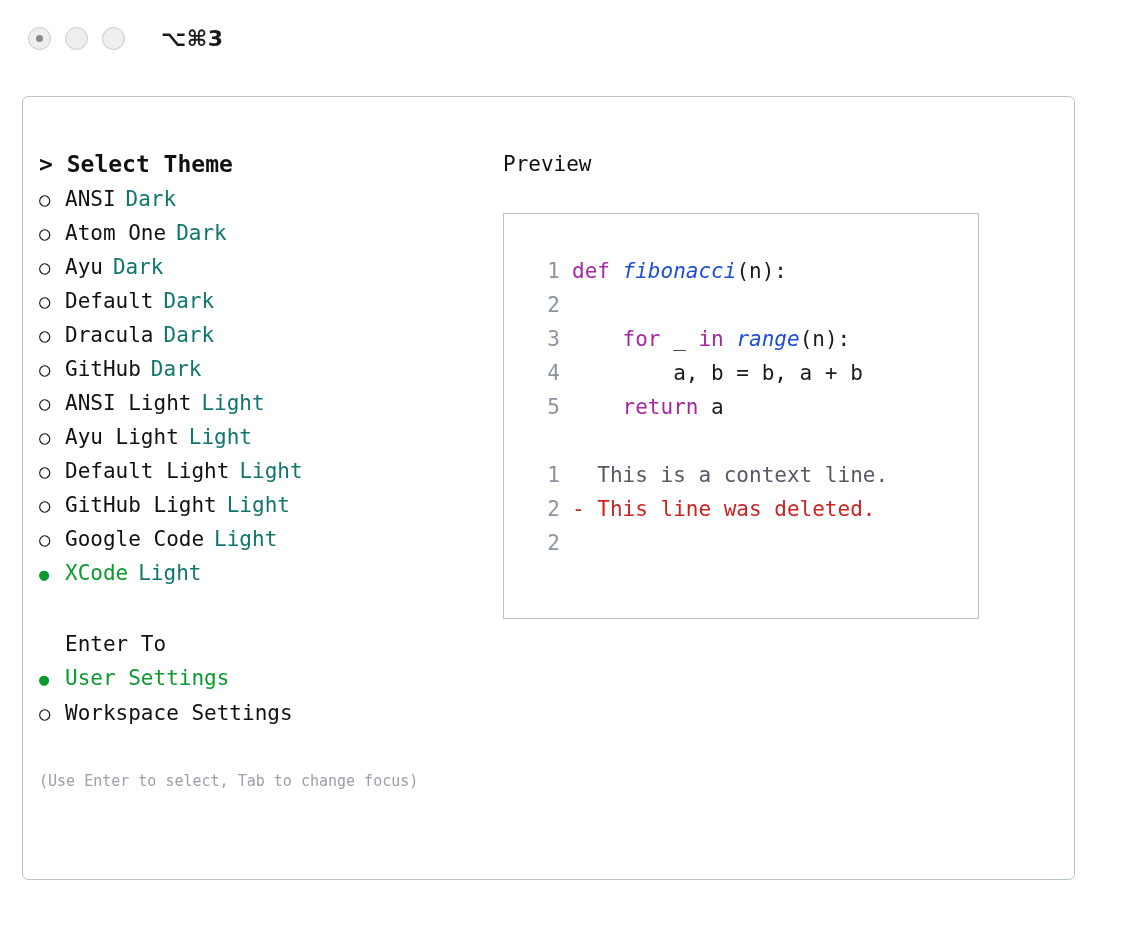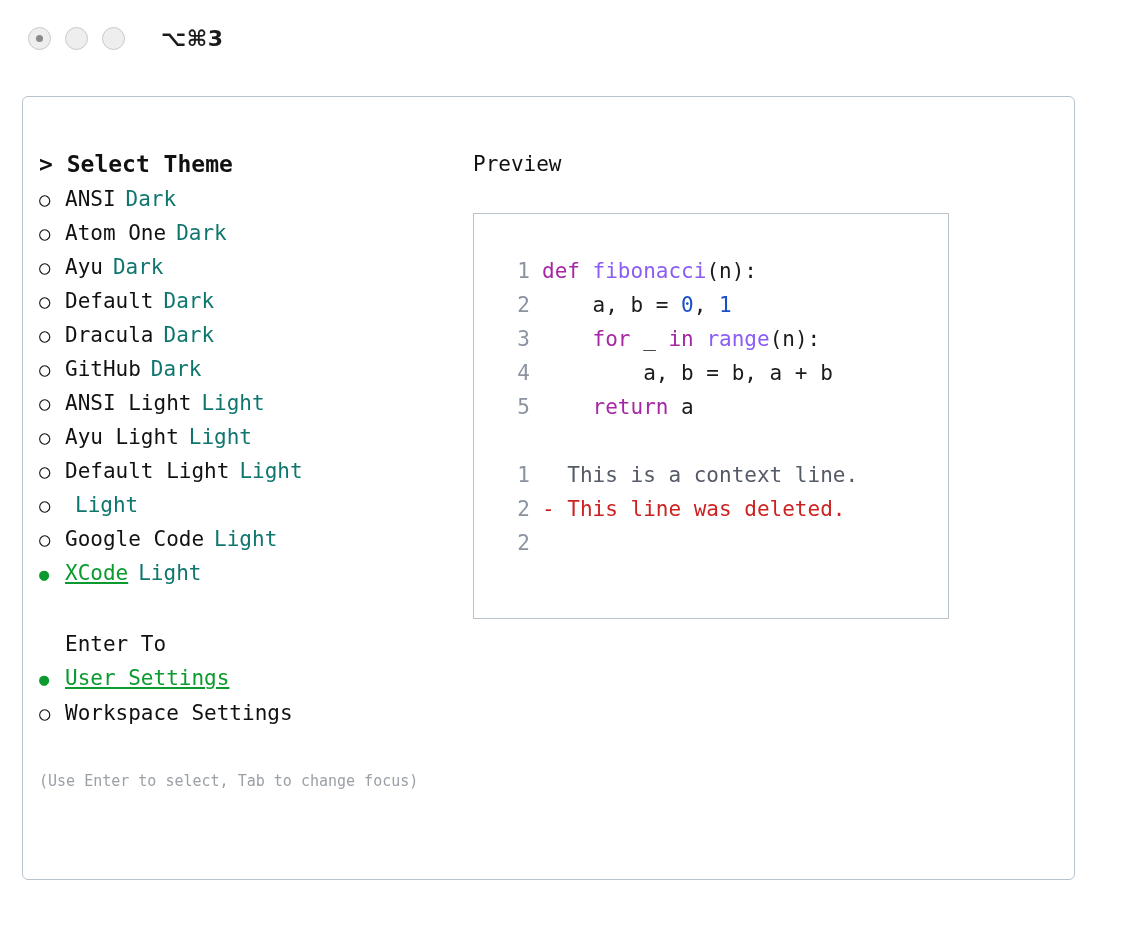--- a/index.html
+++ b/index.html
@@ -69,21 +69,21 @@
     height: 100%;
   }
   .left-col {
     position: absolute;
     left: 16px;
     top: 50px;
     width: 440px;
   }
   .right-col {
     position: absolute;
-    left: 450px;
+    left: 480px;
     top: 50px;
     width: 500px;
   }
   .heading {
     font-size: 23px;
     font-weight: bold;
     color: #111111;
     white-space: pre;
     line-height: 34px;
     margin-bottom: 1px;
@@ -100,21 +100,21 @@
     width: 26px;
     flex: 0 0 26px;
     color: #111111;
     font-size: 19px;
   }
   .marker.sel {
     color: #0a9a2e;
     font-size: 17px;
   }
   .opt-label { color: #111111; }
-  .opt-label.sel { color: #0a9a2e; text-decoration: underline; }
+  .opt-label.sel { color: #0a9a2e; }
   .opt-tag {
     color: #0f766e;
     margin-left: 10px;
   }
   .section-gap { height: 36px; }
   .apply-heading {
     font-size: 21px;
     color: #111111;
     line-height: 34px;
     padding-left: 26px;
@@ -149,21 +149,21 @@
     white-space: pre;
   }
   .ln {
     width: 34px;
     flex: 0 0 34px;
     text-align: right;
     color: #8b93a1;
     margin-right: 12px;
   }
   .kw { color: #a626a4; }
-  .fn { color: #8b5cf6; }
+  .fn { color: #1d4ed8; font-style: italic; }
   .num { color: #1750c7; }
   .plain { color: #1b1b1b; }
   .diff-ctx { color: #555b66; }
   .diff-del { color: #cc2222; }
   .diff-add { color: #0a9a2e; }
   .spacer-line { height: 34px; }
 </style>
 </head>
 <body>
 
@@ -186,42 +186,42 @@
         <div id="theme-list">
             <div class="opt-row"><span class="marker">○</span><span class="opt-label">ANSI</span><span class="opt-tag">Dark</span></div>
             <div class="opt-row"><span class="marker">○</span><span class="opt-label">Atom One</span><span class="opt-tag">Dark</span></div>
             <div class="opt-row"><span class="marker">○</span><span class="opt-label">Ayu</span><span class="opt-tag">Dark</span></div>
             <div class="opt-row"><span class="marker">○</span><span class="opt-label">Default</span><span class="opt-tag">Dark</span></div>
             <div class="opt-row"><span class="marker">○</span><span class="opt-label">Dracula</span><span class="opt-tag">Dark</span></div>
             <div class="opt-row"><span class="marker">○</span><span class="opt-label">GitHub</span><span class="opt-tag">Dark</span></div>
             <div class="opt-row"><span class="marker">○</span><span class="opt-label">ANSI Light</span><span class="opt-tag">Light</span></div>
             <div class="opt-row"><span class="marker">○</span><span class="opt-label">Ayu Light</span><span class="opt-tag">Light</span></div>
             <div class="opt-row"><span class="marker">○</span><span class="opt-label">Default Light</span><span class="opt-tag">Light</span></div>
-            <div class="opt-row"><span class="marker">○</span><span class="opt-tag">Light</span></div>
+            <div class="opt-row"><span class="marker">○</span><span class="opt-label">GitHub Light</span><span class="opt-tag">Light</span></div>
             <div class="opt-row"><span class="marker">○</span><span class="opt-label">Google Code</span><span class="opt-tag">Light</span></div>
             <div class="opt-row"><span class="marker sel">●</span><span class="opt-label sel">XCode</span><span class="opt-tag">Light</span></div>
           </div>
 
         <div class="section-gap"></div>
 
         <div class="apply-heading">Enter To</div>
         <div id="apply-list">
             <div class="opt-row"><span class="marker sel">●</span><span class="opt-label sel">User Settings</span></div>
             <div class="opt-row"><span class="marker">○</span><span class="opt-label">Workspace Settings</span></div>
           </div>
 
         <div class="hint">(Use Enter to select, Tab to change focus)</div>
       </div>
 
       <div class="right-col">
         <div class="preview-label">Preview</div>
         <div class="preview-box">
           <div id="code-block">
               <div class="code-line"><span class="ln">1</span><span><span class="kw">def </span><span class="fn">fibonacci</span><span class="plain">(n):</span></span></div>
-              <div class="code-line"><span class="ln">2</span><span><span class="plain">    a, b = </span><span class="num">0</span><span class="plain">, </span><span class="num">1</span></span></div>
+              <div class="code-line"><span class="ln">2</span></div>
               <div class="code-line"><span class="ln">3</span><span><span class="plain">    </span><span class="kw">for</span><span class="plain"> _ </span><span class="kw">in</span><span class="plain"> </span><span class="fn">range</span><span class="plain">(n):</span></span></div>
               <div class="code-line"><span class="ln">4</span><span><span class="plain">        a, b = b, a + b</span></span></div>
               <div class="code-line"><span class="ln">5</span><span><span class="plain">    </span><span class="kw">return</span><span class="plain"> a</span></span></div>
             </div>
           <div class="spacer-line"></div>
           <div id="diff-block">
               <div class="code-line"><span class="ln">1</span><span class="diff-ctx">  This is a context line.</span></div>
               <div class="code-line"><span class="ln">2</span><span class="diff-del">- This line was deleted.</span></div>
               <div class="code-line"><span class="ln">2</span></div>
             </div>

